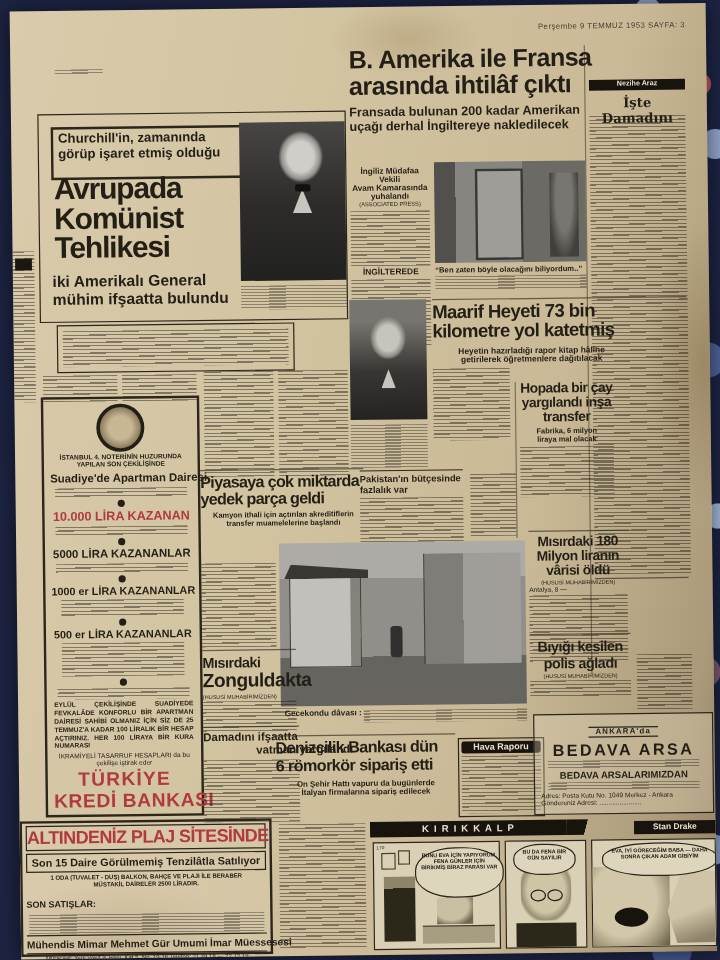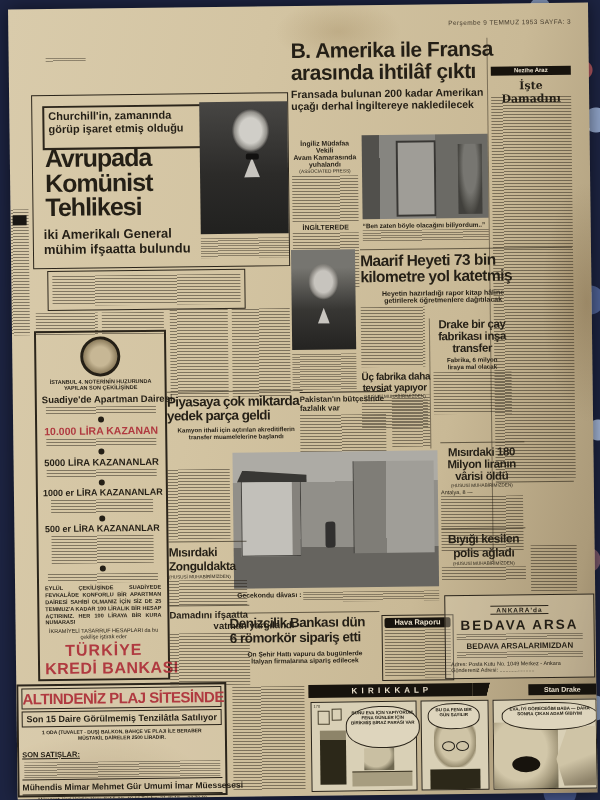--- a/index.html
+++ b/index.html
@@ -174,29 +174,23 @@
 
   <div class="abs hrule" style="left:349px;top:244px;width:212px;"></div>
   <div class="abs" style="left:349px;top:248px;width:165px;">
     <div class="b nw" style="font-size:15.5px;letter-spacing:-.5px;line-height:1.05;">Maarif Heyeti 73 bin</div>
     <div class="b nw" style="font-size:15.5px;letter-spacing:-.5px;line-height:1.05;">kilometre yol katetmiş</div>
     <div class="ctr b" style="font-size:7px;margin-top:4px;">Heyetin hazırladığı rapor kitap hâline</div>
     <div class="ctr b" style="font-size:7px;">getirilerek öğretmenlere dağıtılacak</div>
   </div>
   <div class="abs greek" style="left:349px;top:302px;width:64px;height:60px;"></div>
   <div class="abs vrule" style="left:417px;top:314px;height:130px;"></div>
-  <div class="abs ctr" style="left:349px;top:366px;width:66px;">
-    <div class="b nw" style="font-size:10px;letter-spacing:-.4px;">Üç fabrika daha</div>
-    <div class="b nw" style="font-size:10px;letter-spacing:-.4px;">tevsiat yapıyor</div>
-    <div style="font-size:4.6px;margin:1px 0;">(HUSUSİ MUHABİRİMİZDEN)</div>
-    <div class="greek" style="height:28px;"></div>
-  </div>
   <div class="abs ctr" style="left:421px;top:314px;width:78px;">
-    <div class="b nw" style="font-size:11.5px;letter-spacing:-.4px;">Drake bir çay</div>
-    <div class="b nw" style="font-size:11.5px;letter-spacing:-.4px;">fabrikası inşa</div>
+    <div class="b nw" style="font-size:11.5px;letter-spacing:-.4px;">Hopada bir çay</div>
+    <div class="b nw" style="font-size:11.5px;letter-spacing:-.4px;">yargılandı inşa</div>
     <div class="b nw" style="font-size:11.5px;letter-spacing:-.4px;">transfer</div>
     <div class="b" style="font-size:6.2px;margin-top:2px;">Fabrika, 6 milyon</div>
     <div class="b" style="font-size:6.2px;">liraya mal olacak</div>
     <div class="greek" style="height:42px;margin-top:2px;"></div>
   </div>
 
   <div class="abs" style="left:287px;top:386px;width:86px;border-top:1.5px solid #2b251b;padding-top:2px;">
     <div class="b nw" style="font-size:7.8px;">Pakistan'ın bütçesinde</div>
     <div class="b nw" style="font-size:7.8px;">fazlalık var</div>
     <div class="greek" style="height:38px;margin-top:2px;"></div>
@@ -238,21 +232,21 @@
   <div class="abs ctr" style="left:427px;top:528px;width:84px;">
     <div class="b nw" style="font-size:12px;letter-spacing:-.4px;">Bıyığı kesilen</div>
     <div class="b nw" style="font-size:12px;letter-spacing:-.4px;">polis ağladı</div>
     <div style="font-size:4.6px;margin:1px 0;">(HUSUSİ MUHABİRİMİZDEN)</div>
     <div class="greek" style="height:14px;"></div>
   </div>
 
   <div class="abs hrule" style="left:154px;top:534px;width:78px;"></div>
   <div class="abs" style="left:154px;top:538px;width:78px;">
     <div class="b nw" style="font-size:12px;letter-spacing:-.4px;">Mısırdaki</div>
-    <div class="b nw" style="font-size:12px;letter-spacing:-.4px;">Zonguldakta</div>
+    <div class="b nw" style="font-size:16px;letter-spacing:-.4px;">Zonguldakta</div>
     <div style="font-size:4.6px;margin:1px 0;">(HUSUSİ MUHABİRİMİZDEN)</div>
     <div class="greek" style="height:26px;"></div>
   </div>
   <div class="abs hrule" style="left:154px;top:598px;width:80px;"></div>
   <div class="abs" style="left:154px;top:602px;width:80px;">
     <div class="b nw" style="font-size:9.5px;">Damadını ifşaatta</div>
     <div class="b nw" style="font-size:9.5px;padding-left:44px;">vatman yargılandı</div>
     <div class="greek" style="height:52px;margin-top:2px;"></div>
   </div>
 
@@ -306,20 +300,20 @@
     <div class="abs" style="left:62px;top:26px;width:40px;height:60px;background:linear-gradient(160deg,#cfc4a6 0 55%,#8d8269 90%);clip-path:polygon(20% 100%,0 55%,30% 0,100% 0,100% 100%);"></div>
     <div class="bubble" style="left:8px;top:2px;width:86px;height:20px;">EVA, İYİ GÖRECEĞİM BABA — DAHA SONRA ÇIKAN ADAM GİBİYİM</div>
   </div>
 
   <div class="abs" style="left:0px;top:675px;width:210px;height:113px;border:2px solid #2b251b;padding:2px 3px;box-sizing:border-box;background:rgba(224,213,185,.3);">
     <div class="ctr b red nw" style="font-size:15px;letter-spacing:-.5px;border:1.5px solid #2b251b;padding:1px 0;">ALTINDENİZ PLAJ SİTESİNDE</div>
     <div class="ctr b nw" style="font-size:9px;border:1px solid #2b251b;margin-top:2px;padding:2px 0;">Son 15 Daire Görülmemiş Tenzilâtla Satılıyor</div>
     <div class="ctr b nw" style="font-size:5px;margin-top:2px;">1 ODA (TUVALET - DUŞ) BALKON, BAHÇE VE PLAJI İLE BERABER</div>
     <div class="ctr b nw" style="font-size:5px;">MÜSTAKİL DAİRELER 2500 LİRADIR.</div>
     <div style="margin-top:2px;">
-      <span class="b" style="font-size:7.5px;text-decoration:underline;">SON SATIŞLAR:</span>
+      <span class="b" style="font-size:7.5px;">SON SATIŞLAR:</span>
     </div>
     <div class="greek-sm" style="height:16px;margin:1px 2px;"></div>
     <div class="ctr b nw" style="font-size:8.5px;border-top:1px solid #2b251b;border-bottom:1px solid #2b251b;padding:2px 0;">Mühendis Mimar Mehmet Gür Umumi İmar Müessesesi</div>
     <div class="ctr nw" style="font-size:5px;margin-top:1px;">Müracaat: Yeni Vakıf İş Hanı, Kat 5, No. 19-16  Telefon: 21 49 18 — 22 72 19</div>
   </div>
 
 </div>
 
 </body></html>

